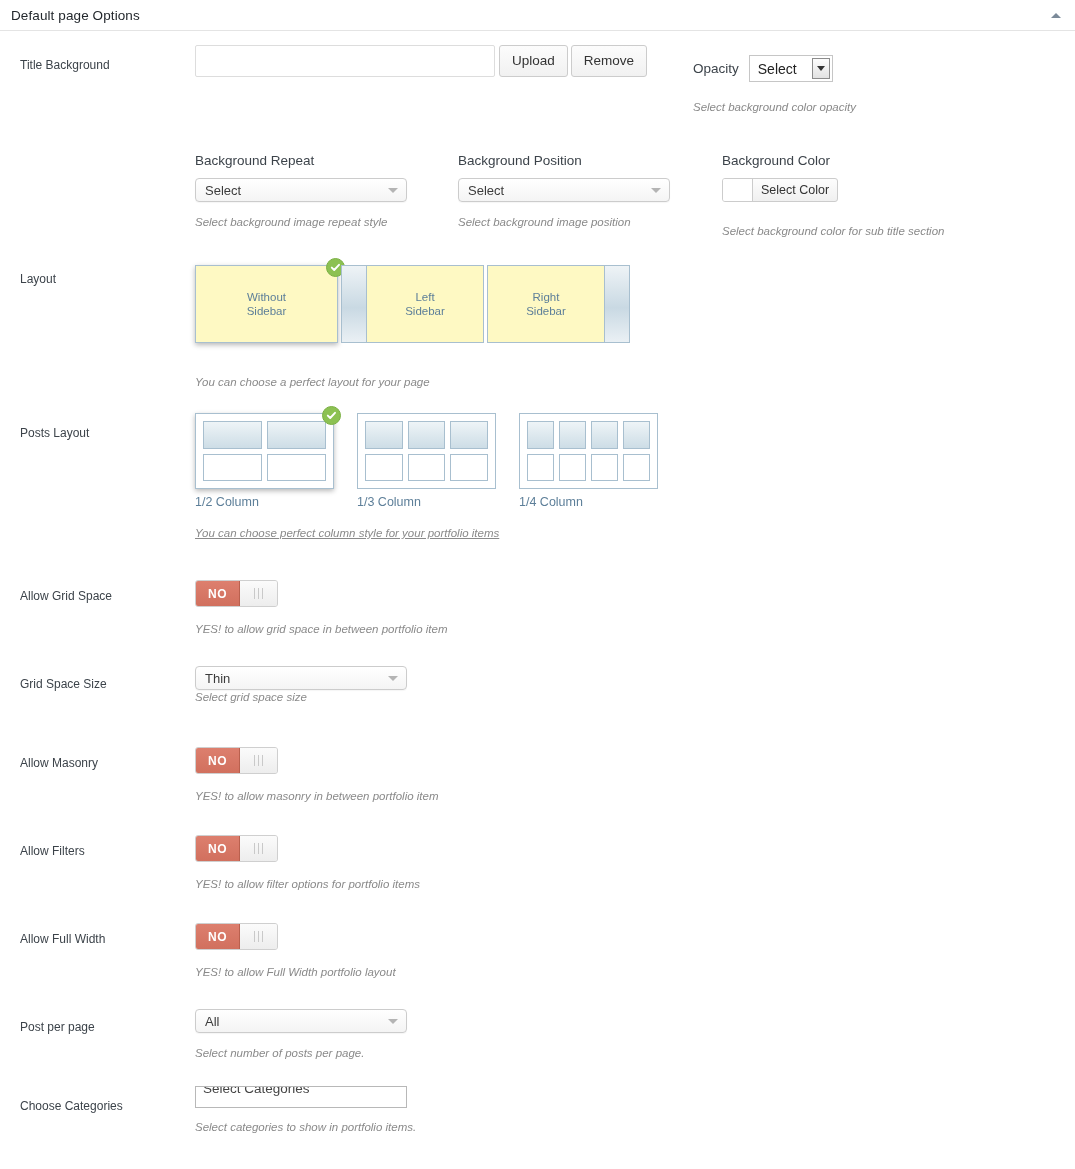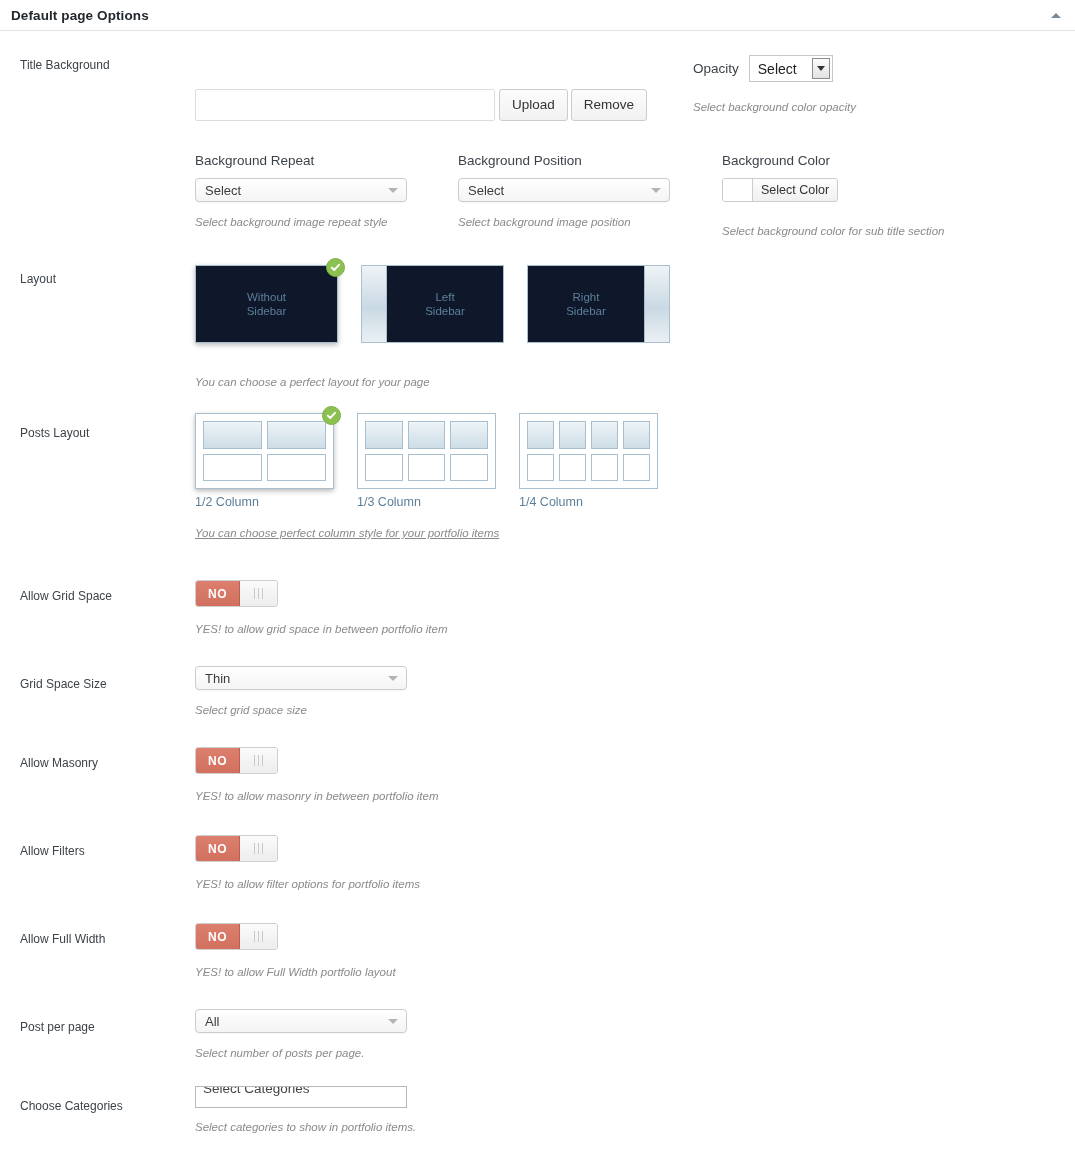--- a/index.html
+++ b/index.html
@@ -14,21 +14,21 @@
 
   
   .panel-header{
     position:relative;
     height:31px;
     border-bottom:1px solid #e4e4e4;
     display:flex; align-items:center;
   }
   .panel-header h2{
     margin:0; padding:0 0 0 11px;
-    font-size:13.5px; font-weight:bold; color:#23282d;
+    font-size:13.5px; font-weight:normal; color:#23282d;
     letter-spacing:.1px;
   }
   .collapse-toggle{
     position:absolute; right:12px; top:50%; transform:translateY(-50%);
     width:14px; height:14px; cursor:pointer;
     display:flex; align-items:center; justify-content:center;
   }
   .collapse-toggle .tri{
     width:0;height:0;
     border-left:5px solid transparent;
@@ -126,23 +126,23 @@
   .field-title{
     font-size:13.5px; color:#3c434a; line-height:16px; margin-bottom:9px;
   }
 
   
   .thumb-strip{ display:flex; }
   .layout-thumb{
     position:relative;
     width:143px; height:78px;
     border:1px solid #a8bfcf;
-    background:#0f172a;
+    background:#fef9c3;
     display:flex; cursor:pointer;
-    margin-right:23px;
+    margin-right:3px;
   }
   .layout-thumb.selected{ box-shadow:0 2px 5px rgba(0,0,0,.28); }
   .layout-thumb .side{
     width:25px;
     background:linear-gradient(180deg,#eef3f6 0%,#c9d9e3 55%,#eaf0f4 100%);
   }
   .layout-thumb .side.left{ border-right:1px solid #a8bfcf; }
   .layout-thumb .side.right{ border-left:1px solid #a8bfcf; }
   .layout-thumb .body{
     flex:1; display:flex; align-items:center; justify-content:center;
@@ -213,21 +213,21 @@
 
 <div class="panel-header">
   <h2>Default page Options</h2>
   <div class="collapse-toggle">
     <span class="tri"></span>
   </div>
 </div>
 
 <div class="opt-row" style="top:53px;">
   <div class="opt-label">Title Background</div>
-  <div class="opt-field" style="top:-8px;margin-top:44px;">
+  <div class="opt-field" style="top:-8px;">
     <div style="display:flex; align-items:center;">
       <input class="text-input" style="width: 300px;" type="text" value="">
       <button class="btn" style="margin-left:4px;">Upload</button>
       <button class="btn" style="margin-left:3px;">Remove</button>
     </div>
   </div>
 </div>
 
 <div class="opt-row" style="top:55px;">
   <div style="position:absolute; left:693px; top:0;">
@@ -377,21 +377,21 @@
   </div>
 </div>
 
 <div class="opt-row" style="top:672px;">
   <div class="opt-label">Grid Space Size</div>
   <div class="opt-field" style="top:-6px;">
     <div class="styled-select">
       <span>Thin</span>
       <span class="caret"></span>
     </div>
-    <div class="desc" style="margin-top:13px;">Select grid space size</div>
+    <div class="desc" style="">Select grid space size</div>
   </div>
 </div>
 
 <div class="opt-row" style="top:751px;">
   <div class="opt-label">Allow Masonry</div>
   <div class="opt-field" style="top:-4px;">
     <div class="toggle">
       <span class="on-label">NO</span>
       <span class="handle">
         <span class="grip">

